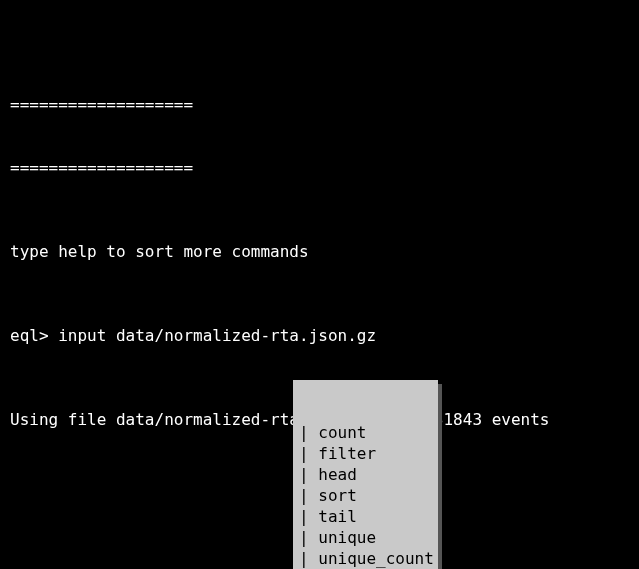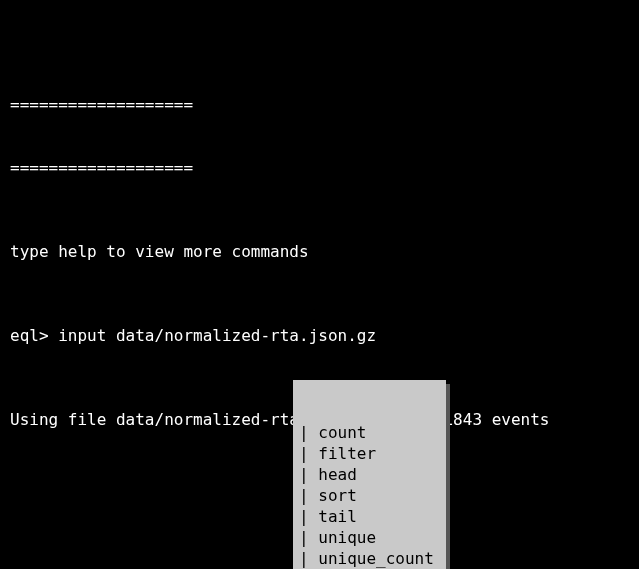--- a/index.html
+++ b/index.html
@@ -20,36 +20,36 @@
     position: relative;
   }
   .autocomplete {
     position: absolute;
     background: #c9c9c9;
     color: #000;
     font-weight: 400;
     box-shadow: 4px 4px 0 #555;
   }
   .autocomplete .row {
-    padding: 0 12px 0 6px;
+    padding: 0 4px 0 6px;
   }
   .ac-pipe {
     color: #000;
   }
 </style>
 </head>
 <body>
 
 <div class="terminal">
 
 
   <div><span>===================</span></div>
   <div><span>===================</span></div>
 
-  <div><span>type help to view more commands</span></div>
+  <div><span>type help to sort more commands</span></div>
 
   <div><span>eql&gt;</span> <span>input data/normalized-rta.json.gz</span></div>
 
   <div><span>Using file data/normalized-rta.json.gz with 31843 events</span></div>
 
   
 
   
 
   

